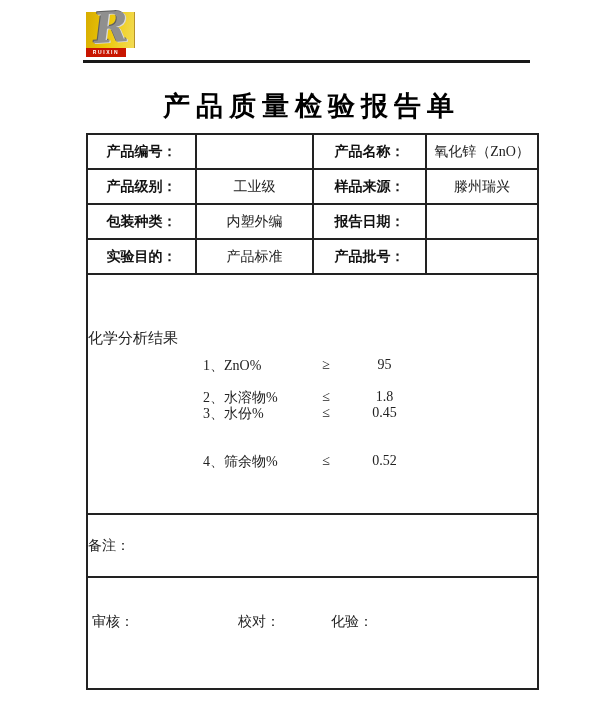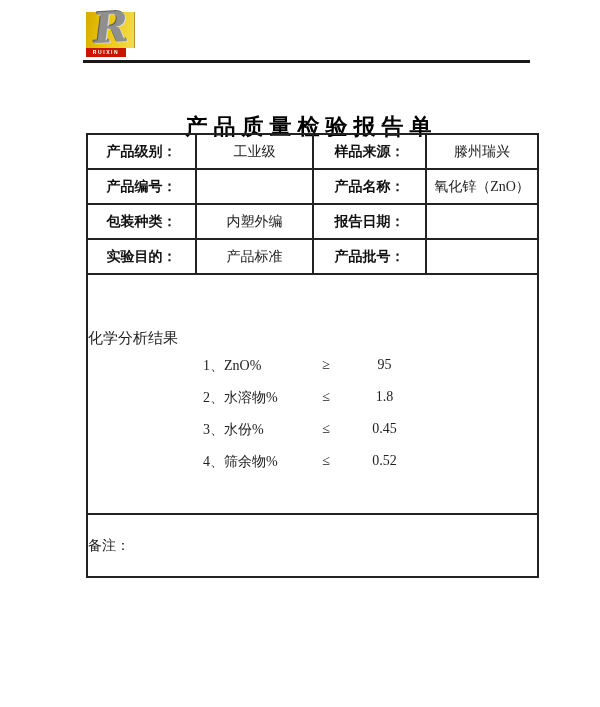--- a/index.html
+++ b/index.html
@@ -22,37 +22,37 @@
   .logo-band{position:absolute;left:0;top:36px;width:40px;height:9px;
     background:#c81500;display:flex;align-items:center;justify-content:center;z-index:1;}
   .logo-band span{color:#fff;font-size:5px;font-weight:bold;letter-spacing:1.6px;line-height:9px;}
   .company-line{position:absolute;left:142px;top:36px;white-space:nowrap;}
   .company-cn{font-size:14px;font-weight:bold;color:#1a1a1a;letter-spacing:1px;}
   .company-en{font-size:15px;font-weight:bold;color:#000;letter-spacing:0.4px;margin-left:6px;}
   .header-rule{position:absolute;left:83px;top:60px;width:447px;height:3px;background:#181818;}
 
   
   .page-title{position:absolute;left:86px;top:88px;width:451px;text-align:center;
-    font-size:22px;font-weight:bold;letter-spacing:6px;color:#000;margin-top:24px;}
+    font-size:27px;font-weight:bold;letter-spacing:6px;color:#000;}
 
   
   table.report{position:absolute;left:86px;top:133px;width:451px;
     border-collapse:collapse;table-layout:fixed;}
   table.report td{border:2px solid #222;padding:0;vertical-align:middle;
     font-size:14px;overflow:hidden;}
   td.lbl{font-family:"Liberation Sans",sans-serif;font-weight:bold;text-align:center;color:#111;}
   td.val{font-family:"Liberation Serif",serif;font-weight:normal;text-align:center;color:#222;}
   tr.info-row{height:35px;}
 
   td.big-cell{height:238px;position:relative;vertical-align:top;}
   .analysis-heading{position:absolute;left:0;right:0;top:54px;
     font-family:"Liberation Serif",serif;font-size:15px;color:#222;}
   .a-row{position:absolute;left:0;width:100%;height:18px;
     font-family:"Liberation Serif",serif;font-size:14px;color:#222;}
-  .a-row.r0{top:82px;} .a-row.r1{top:114px;} .a-row.r2{top:146px;} .a-row.r3{top:178px;}
+  .a-row.r0{top:82px;} .a-row.r1{top:114px;} .a-row.r2{top:130px;} .a-row.r3{top:178px;}
   .a-name{position:absolute;left:115px;white-space:nowrap;text-align:right;}
   .a-sym{position:absolute;left:224px;width:28px;text-align:center;}
   .a-val{position:absolute;left:264px;width:65px;text-align:center;}
 
   td.remarks-cell{height:61px;vertical-align:top;text-align:left;
     font-family:"Liberation Serif",serif;padding:5px 4px;color:#222;}
 
   td.signoff-cell{height:110px;position:relative;vertical-align:top;}
   .signoff{position:absolute;top:35px;font-family:"Liberation Serif",serif;
     font-size:14px;color:#222;white-space:nowrap;}
@@ -75,30 +75,30 @@
 
   <table class="report">
     <colgroup>
       <col style="width:109px">
         <col style="width:117px">
         <col style="width:113px">
         <col style="width:112px">
     </colgroup>
     <tbody>
       <tr class="info-row">
+        <td class="lbl">产品编号：</td>
+        <td class="val"></td>
+        <td class="lbl">产品名称：</td>
+        <td class="val">氧化锌（ZnO）</td>
+      </tr>
+      <tr class="info-row">
         <td class="lbl">产品级别：</td>
         <td class="val">工业级</td>
         <td class="lbl">样品来源：</td>
         <td class="val">滕州瑞兴</td>
-      </tr>
-      <tr class="info-row">
-        <td class="lbl">产品编号：</td>
-        <td class="val"></td>
-        <td class="lbl">产品名称：</td>
-        <td class="val">氧化锌（ZnO）</td>
       </tr>
       <tr class="info-row">
         <td class="lbl">包装种类：</td>
         <td class="val">内塑外编</td>
         <td class="lbl">报告日期：</td>
         <td class="val"></td>
       </tr>
       <tr class="info-row">
         <td class="lbl">实验目的：</td>
         <td class="val">产品标准</td>
@@ -129,16 +129,23 @@
             <span class="a-sym">≤</span>
             <span class="a-val">0.52</span>
           </div>
         </td>
       </tr>
 
       <tr>
         <td class="remarks-cell" colspan="4"><span>备注：</span></td>
       </tr>
 
+      <tr>
+        <td class="signoff-cell" colspan="4">
+          <span class="signoff s0">审核：</span>
+          <span class="signoff s1">校对：</span>
+          <span class="signoff s2">化验：</span>
+        </td>
+      </tr>
     </tbody>
   </table>
 
 </div>
 
 </body></html>

